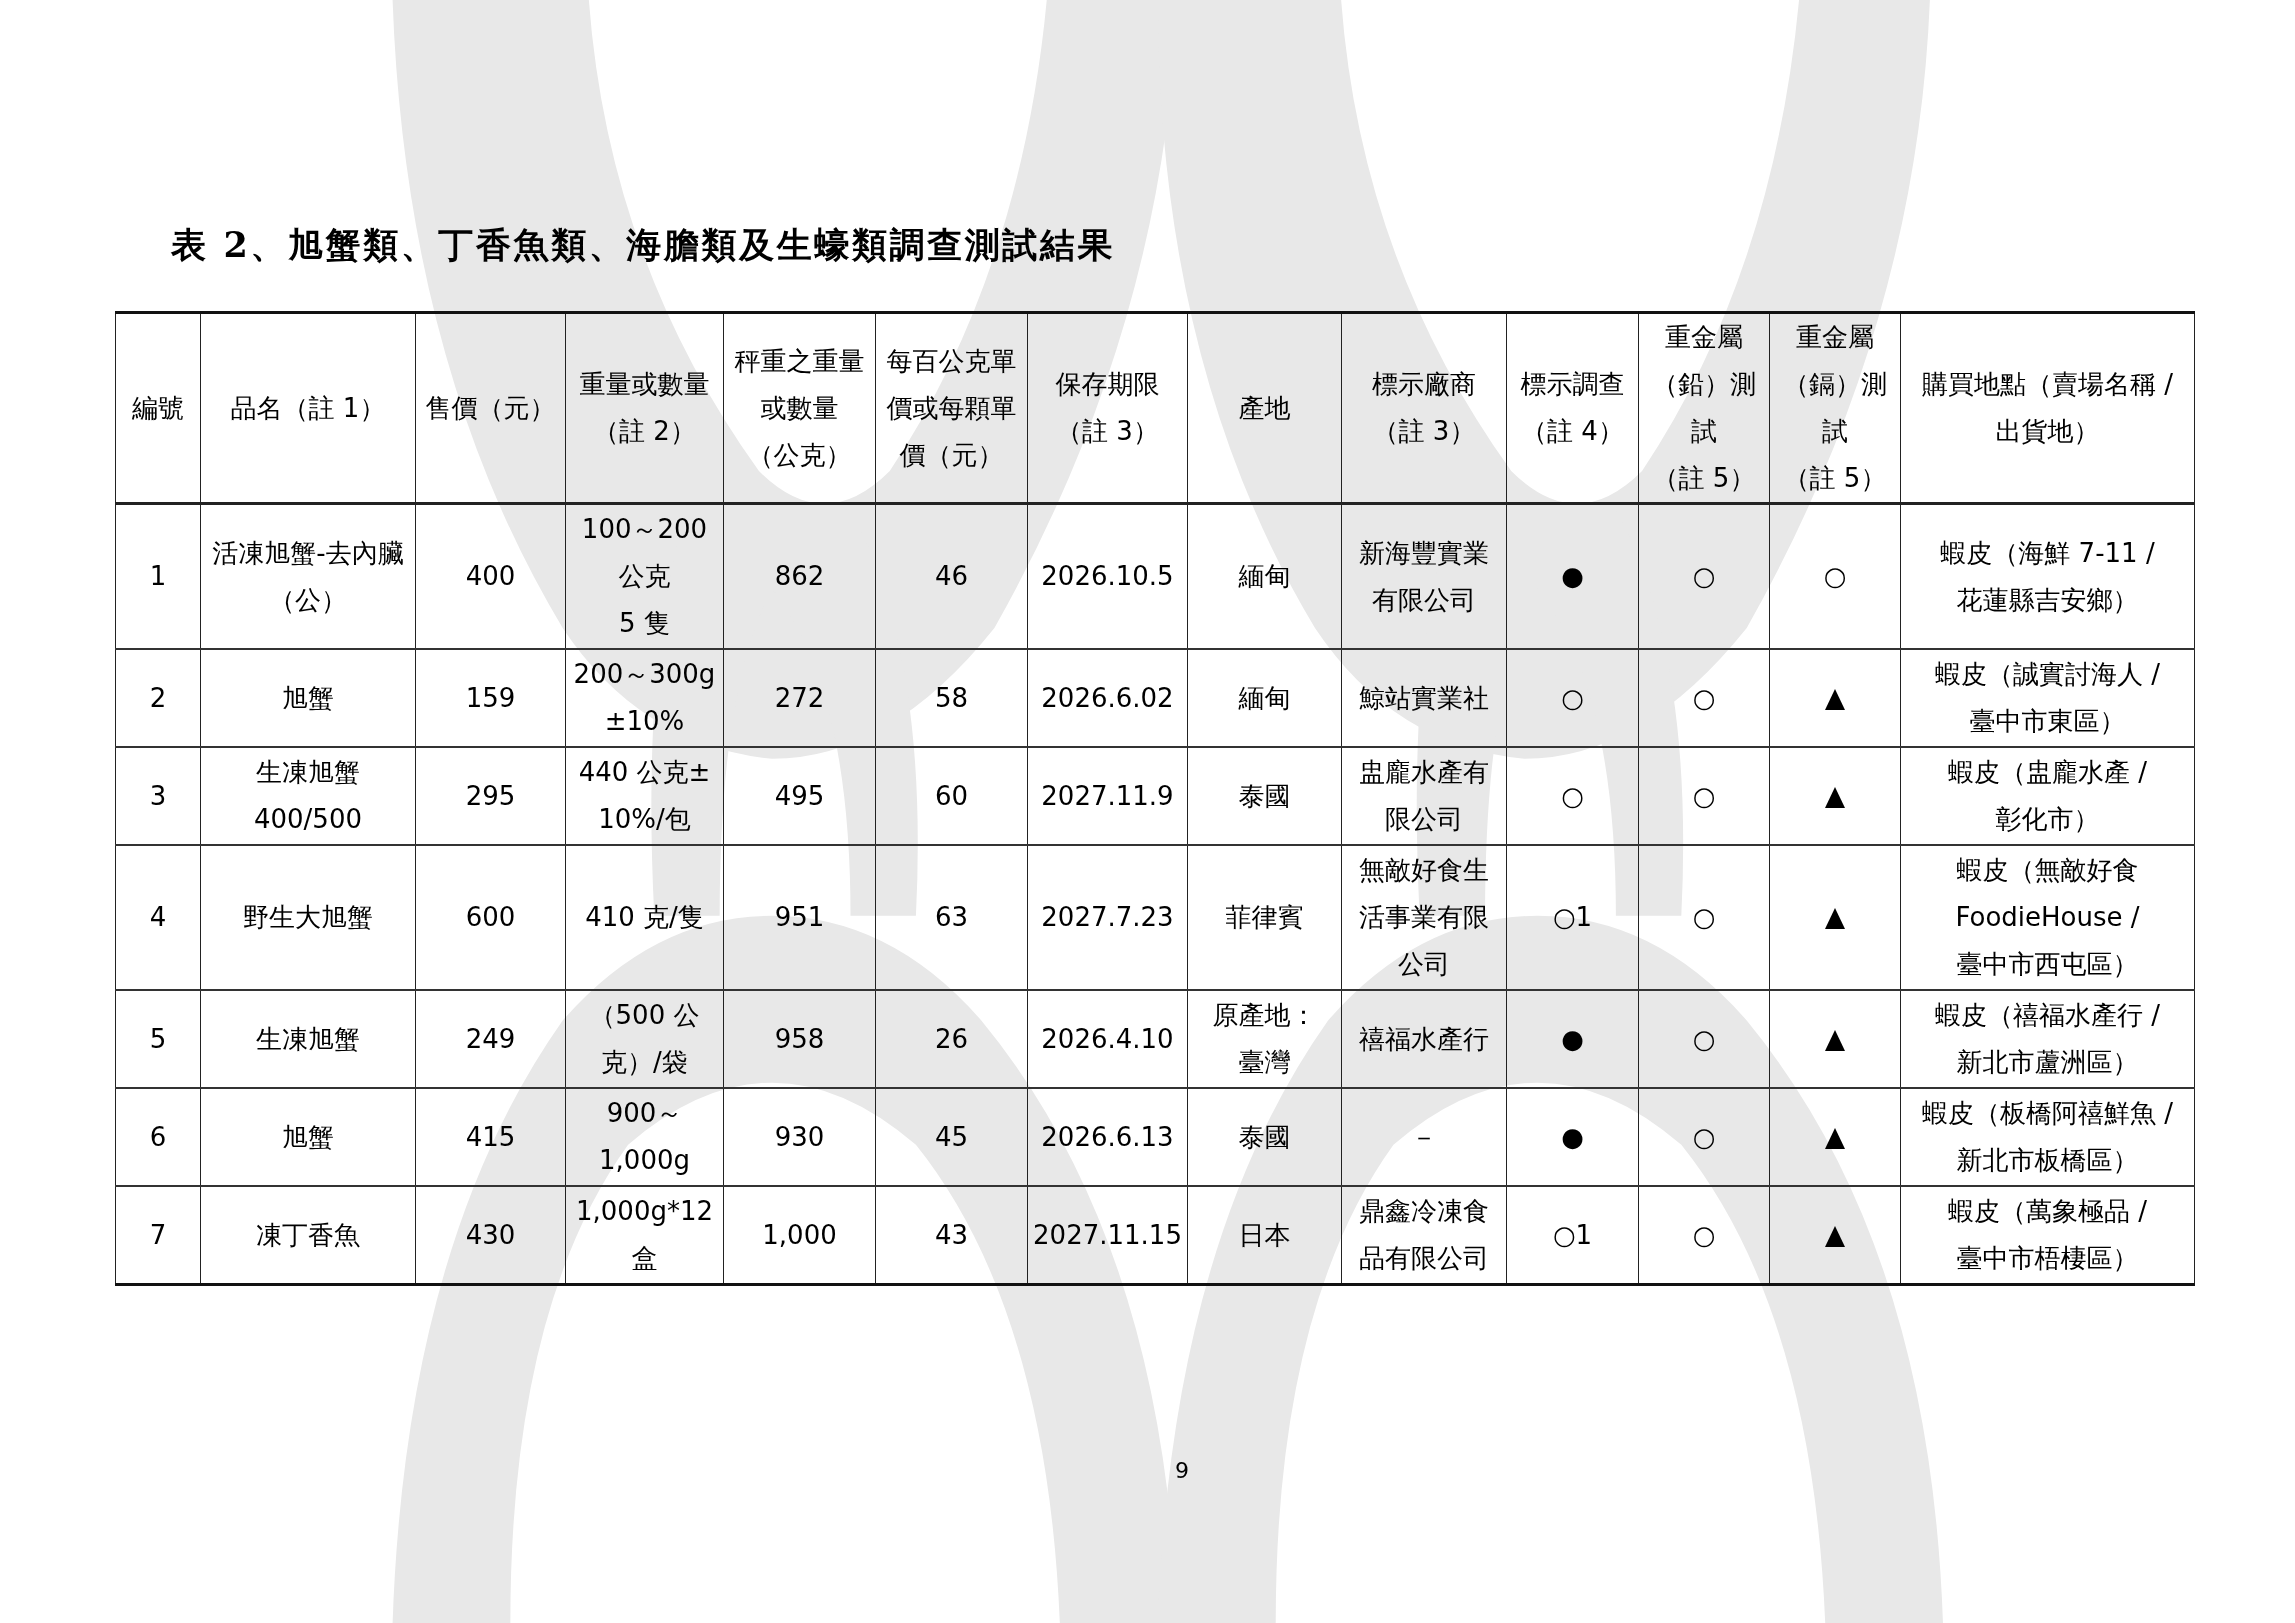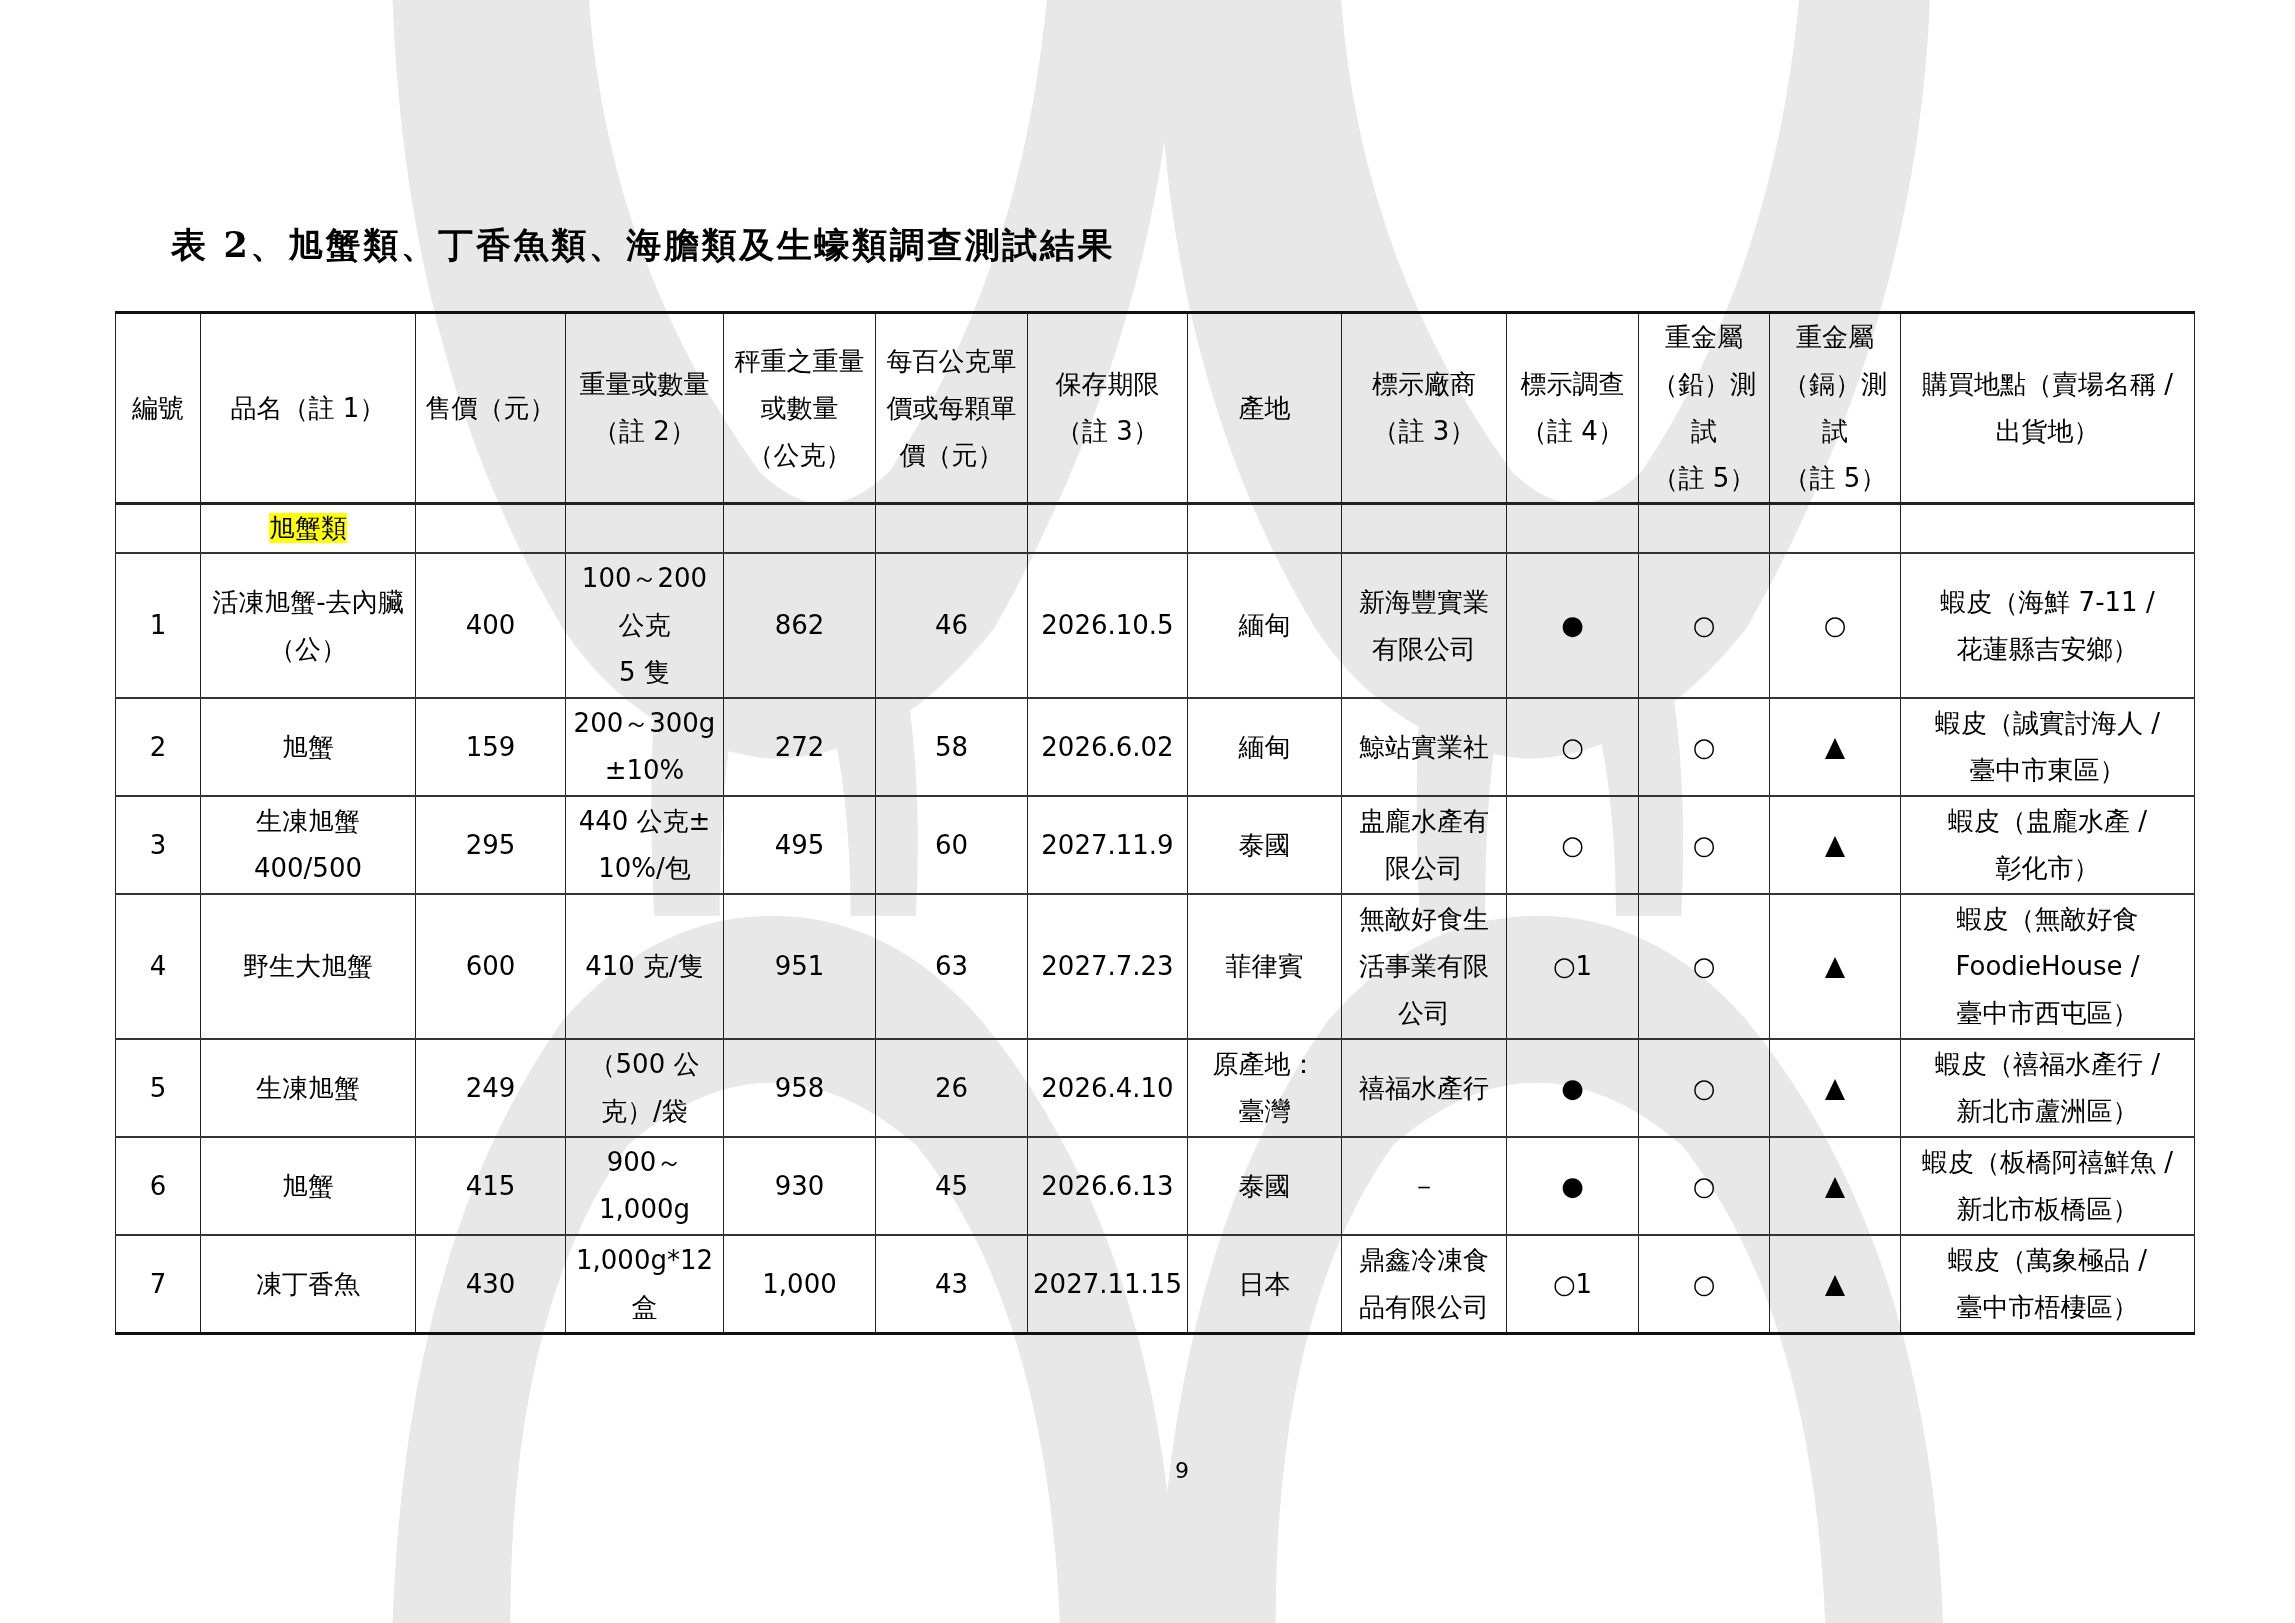--- a/index.html
+++ b/index.html
@@ -86,35 +86,20 @@
       <th class="ml">重金屬
 （鎘）測
 試
 （註 5）</th>
       <th class="ml">購買地點（賣場名稱 /
 出貨地）</th>
     </tr>
   </thead>
   <tbody id="tbody">
       <tr>
-        <td style="height: 46px;"></td>
-        <td class="left" style="height: 46px;"><span class="hl">旭蟹類</span></td>
-        <td style="height: 46px;"></td>
-        <td style="height: 46px;"></td>
-        <td style="height: 46px;"></td>
-        <td style="height: 46px;"></td>
-        <td style="height: 46px;"></td>
-        <td style="height: 46px;"></td>
-        <td style="height: 46px;"></td>
-        <td style="height: 46px;"></td>
-        <td style="height: 46px;"></td>
-        <td style="height: 46px;"></td>
-        <td style="height: 46px;"></td>
-      </tr>
-      <tr>
         <td class="ml " style="height: 143px;">1</td>
         <td class="ml left" style="height: 143px;">活凍旭蟹-去內臟
 （公）</td>
         <td class="ml " style="height: 143px;">400</td>
         <td class="ml " style="height: 143px;">100～200
 公克
 5 隻</td>
         <td class="ml " style="height: 143px;">862</td>
         <td class="ml " style="height: 143px;">46</td>
         <td class="ml " style="height: 143px;">2026.10.5</td>

